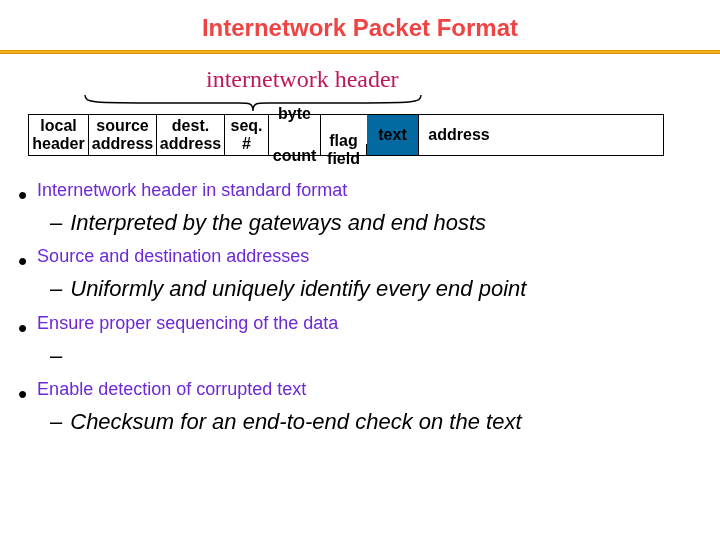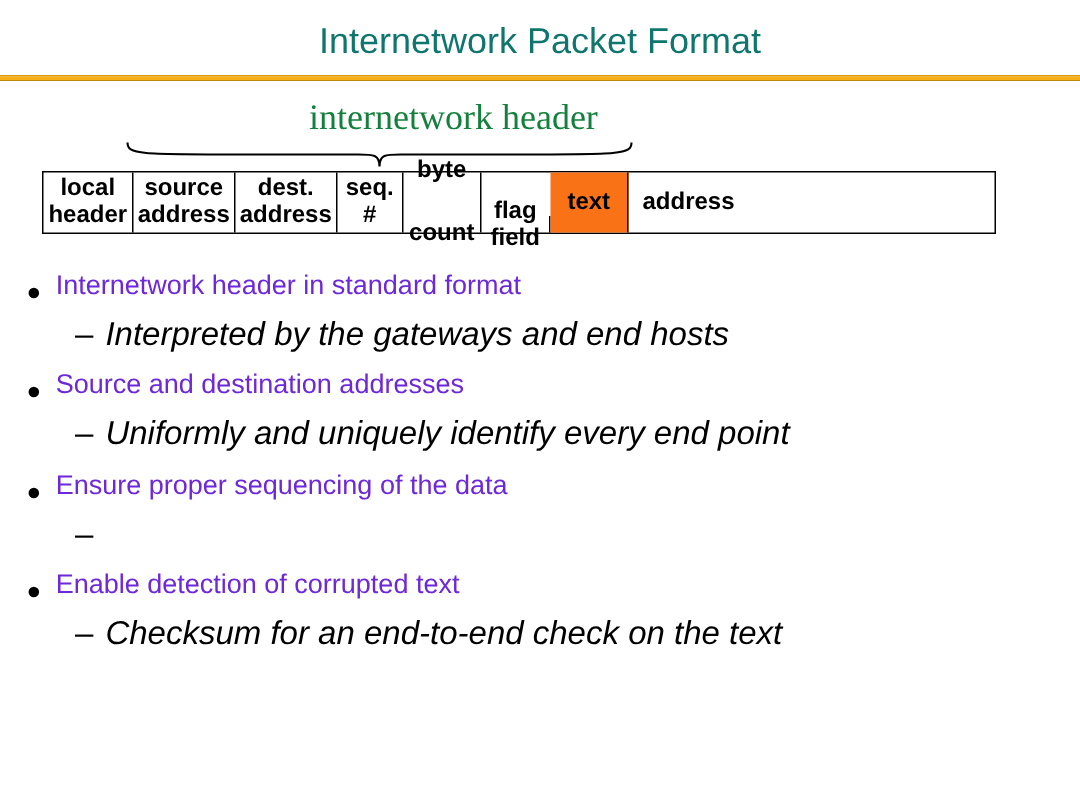--- a/index.html
+++ b/index.html
@@ -9,43 +9,43 @@
     background: #fff;
     font-family: Verdana, Geneva, sans-serif;
     overflow: hidden;
   }
   .title-wrap {
     text-align: center;
     padding-top: 14px;
   }
   .title {
     font-size: 24px;
-    font-weight: normal;
-    color: #0f766e;
+    font-weight: bold;
+    color: #ef4444;
     font-family: Verdana, Geneva, sans-serif;
   }
   .hr-line {
     margin-top: 8px;
     height: 4px;
     width: 100%;
     background: linear-gradient(to bottom, #f7b018 0%, #f7b018 70%, #9c6a00 100%);
     border-top: 1px solid #d99a00;
   }
   .bracket-zone {
     position: relative;
     margin: 14px 0 2px 0;
     height: 34px;
   }
   .bracket-label {
     position: absolute;
     left: 206px;
     top: -2px;
     font-family: "Times New Roman", Times, serif;
     font-size: 24px;
-    color: #15803d;
+    color: #be185d;
   }
   .bracket-svg {
     position: absolute;
     left: 84px;
     top: 26px;
     width: 338px;
     height: 18px;
   }
   .packet {
     display: flex;
@@ -68,21 +68,21 @@
     text-align: center;
     padding: 0 4px;
   }
   .cell:last-child { border-right: none; }
   .c-local   { width: 60px; }
   .c-src     { width: 68px; }
   .c-dst     { width: 68px; }
   .c-seq     { width: 44px; }
   .c-byte    { width: 52px; gap: 24px; }
   .c-flag    { width: 46px; margin-top: 29px; }
-  .c-text    { width: 52px; background: #f97316; }
+  .c-text    { width: 52px; background: #0369a1; }
   .c-cksum   { width: 80px; }
   .content {
     margin-top: 24px;
     padding: 0 6px 0 18px;
   }
   .b1 {
     display: flex;
     align-items: flex-start;
     margin-top: 6px;
   }

